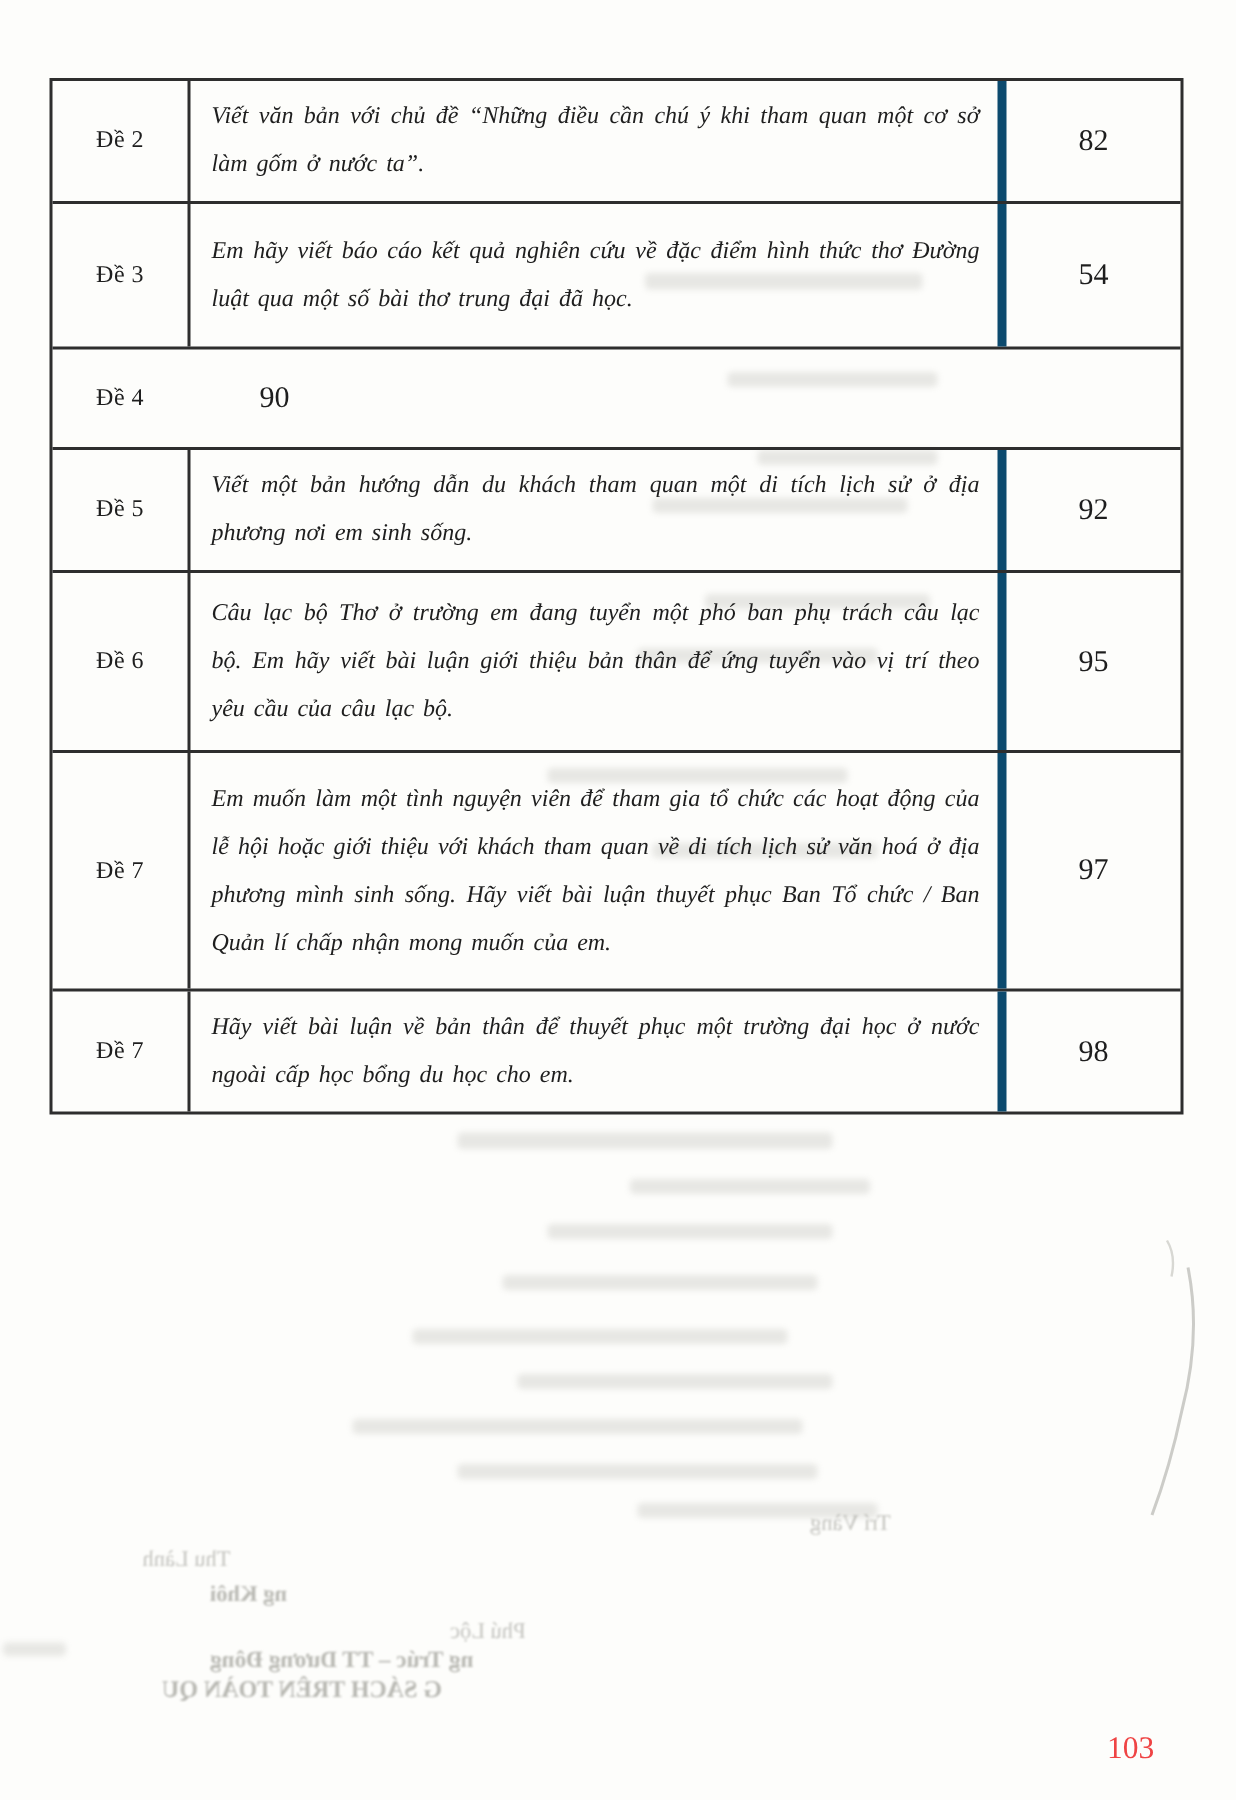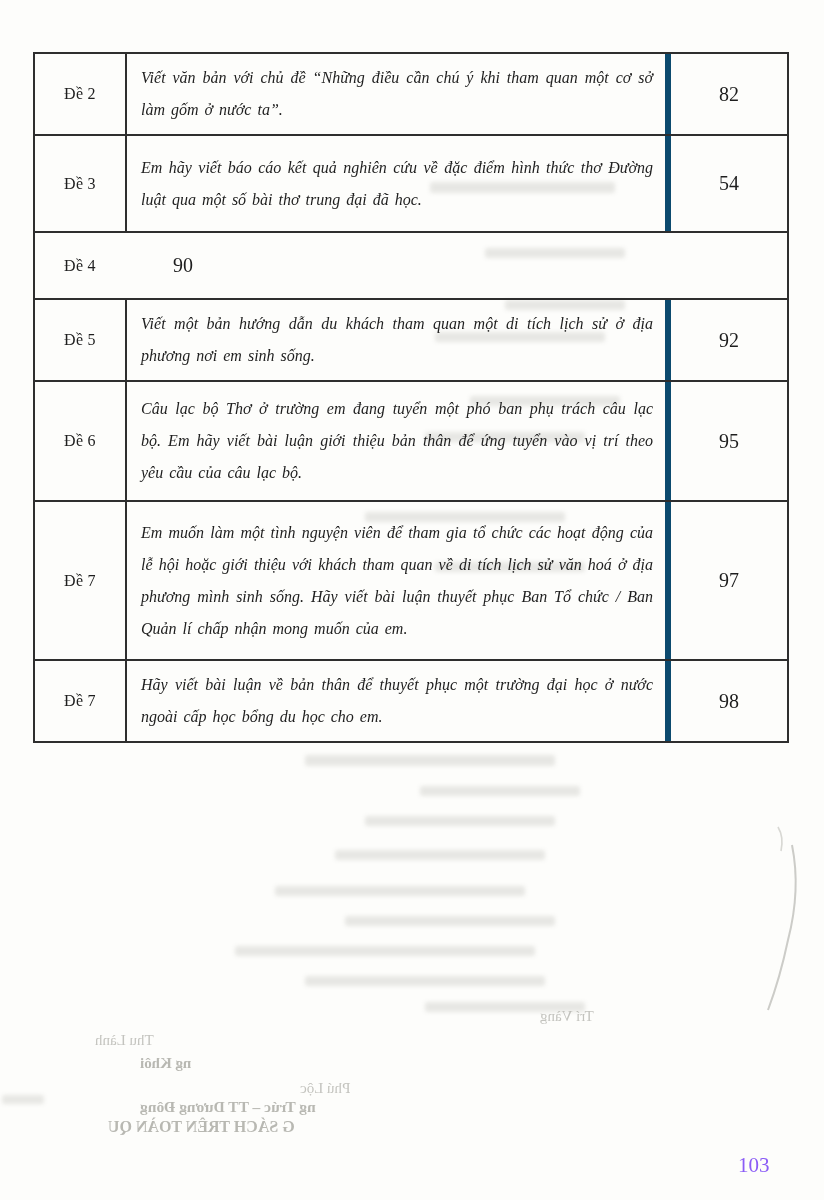--- a/index.html
+++ b/index.html
@@ -79,21 +79,21 @@
   .rh-3 { min-height: 68px; }
   .rh-4 { min-height: 120px; }
   .rh-5 { min-height: 159px; }
   .rh-6 { min-height: 67px; }
 
   
   .page-number {
     position: absolute;
     left: 738px; top: 1153px;
     font-size: 21px;
-    color: #8b5cf6;
+    color: #ef4444;
     z-index: 1;
   }
 </style>
 </head>
 <body>
 
 <div class="page">
 
   <div class="bleed-layer">
 

